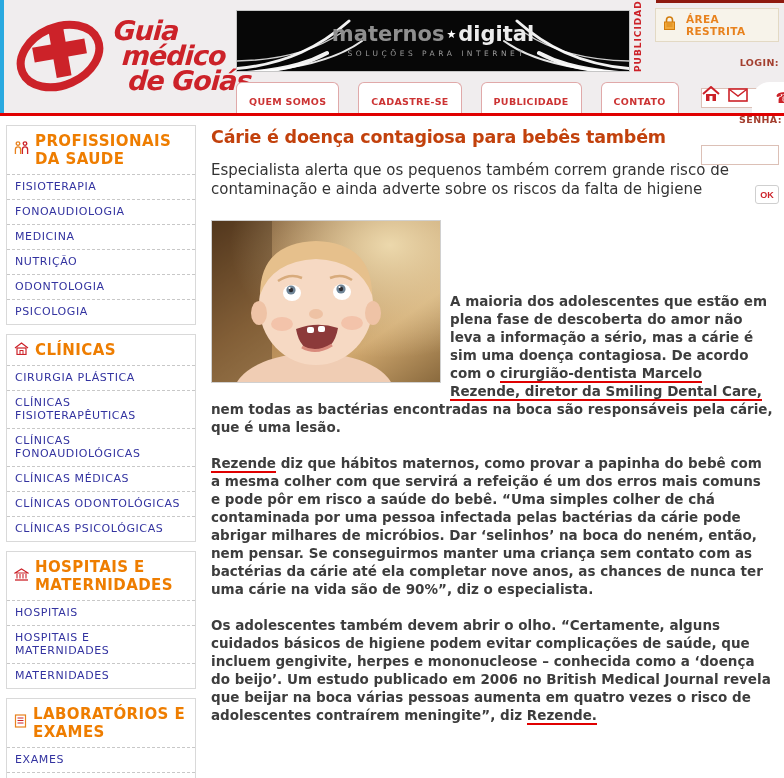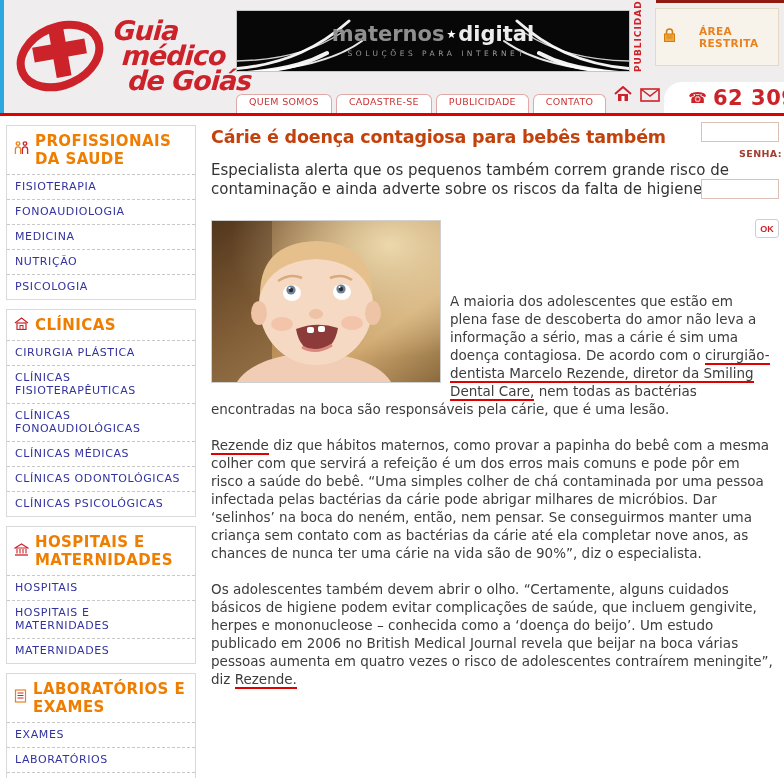--- a/index.html
+++ b/index.html
@@ -21,29 +21,29 @@
   .banner svg.swoosh { position:absolute; top:0; left:0; }
   .btitle { position:relative; margin-top:11px; font-weight:bold; font-size:21px; letter-spacing:0; }
   .btitle .b-left { color:#8f8f8f; }
   .btitle .b-star { color:#fff; font-size:11px; vertical-align:3px; padding:0 2px; }
   .btitle .b-right { color:#ececec; }
   .bsub { position:relative; color:#9a9a9a; font-size:7.5px; letter-spacing:3.5px; margin-top:3px;padding-left:8px; }
 
   .pub-vert { position:absolute; left:633px; top:12px; height:60px; writing-mode:vertical-rl; transform:rotate(180deg); color:#cc2229; font-size:9px; font-weight:bold; letter-spacing:1px; }
 
   .loginbox { position:absolute; left:655px; top:8px; width:124px; }
-  .ar-head { display:flex; align-items:center; gap:22px; border:1px solid #e3d9c4; background:#f7f3ea; padding:16px 6px; margin-bottom:25px; }
+  .ar-head { display:flex; align-items:center; gap:9px; border:1px solid #e3d9c4; background:#f7f3ea; padding:4px 6px; margin-bottom:15px; }
   .ar-title { color:#e8821e; font-weight:bold; font-size:10.5px; letter-spacing:0.4px; }
   .lrow { display:flex; align-items:flex-end; gap:20px; margin-bottom:6px;flex-direction:column; }
   .lrow label { color:#a33f2f; font-size:9.5px; font-weight:bold; letter-spacing:0.4px; width:40px; text-align:right; }
   .lrow input { width:78px; height:20px; border:1px solid #dcc0b6; background:#fff; font-size:11px; padding:0 3px; }
   .okbtn { width:24px; height:19px; border:1px solid #cfcfcf; border-radius:3px; background:#fff; color:#cc2229; font-size:9px; font-weight:bold; cursor:pointer; }
 
   nav { position:absolute; left:236px; right:0; bottom:0; height:31px; display:flex; align-items:flex-end; }
-  .tab { background:#fff; border:1px solid #e0a9a9; border-bottom:none; border-radius:6px 6px 0 0; color:#cc3333; font-size:9.5px; font-weight:normal; letter-spacing:0.3px; padding:1px 12px 6px; margin-right:4px; cursor:pointer; text-decoration:none; white-space:nowrap; }
+  .tab { background:#fff; border:1px solid #e0a9a9; border-bottom:none; border-radius:6px 6px 0 0; color:#cc3333; font-size:9.5px; font-weight:bold; letter-spacing:0.3px; padding:13px 12px 6px; margin-right:19px; cursor:pointer; text-decoration:none; white-space:nowrap; }
   .navicon { margin:0 4px 7px; cursor:pointer; }
   .phonebox { margin-left:auto; background:#fff; height:31px; border-top-left-radius:18px; display:flex; align-items:center; gap:6px; padding:0 10px 0 24px; }
   .ph-glyph { color:#cc2229; font-size:15px; }
   .ph-num { color:#cc2229; font-weight:bold; font-size:21px; letter-spacing:0.5px; white-space:nowrap; }
 
   .redline { width:784px; height:3px; background:#e00000; }
 
   
   .content { display:flex; padding:9px 8px 0 6px; }
   aside { width:190px; flex:none; }
@@ -54,21 +54,21 @@
   .side-head { display:flex; align-items:center; gap:6px; padding:6px 7px; border-bottom:1px dashed #c8c8c8; }
   .side-head span { color:#ee7d00; font-weight:bold; font-size:15px; letter-spacing:0.4px; }
   .side-item { display:block; padding:5px 8px 6px; border-bottom:1px dashed #c8c8c8; color:#3333a0; font-size:11px; letter-spacing:0.6px; text-decoration:none; cursor:pointer; }
   .side-item:last-child { border-bottom:none; }
 
   
   h1 { color:#c2410c; font-size:17.5px; font-weight:bold; margin:2px 0 14px; letter-spacing:-0.2px; }
   .subtitle { color:#333; font-size:15px; line-height:19px; font-weight:normal; margin:0 0 21px; }
   .body { color:#3d3d3d; font-size:13.5px; line-height:18px; }
   .photo { float:left; width:230px; height:163px; margin:0 9px 3px 0; border:1px solid #d0d0d0; background:#a87c4a; }
-  .body p { margin:0 0 18px; }
+  .body p { margin:0 0 18px;font-weight:bold; }
   .p1 { padding-top:72px; }
   .rlink { color:#3d3d3d; text-decoration:none; border-bottom:2px solid #e00000; cursor:pointer; }
 </style>
 </head>
 <body>
 
 <div class="viewport">
   <div class="topstrip"></div>
 
   <header>
@@ -172,20 +172,21 @@
                   <path d="M8.4 13 V8.4 a2.6 2.6 0 0 1 5.2 0 V13"></path>
                 </g>
             </svg>
           </span>
           <span>PROFISSIONAIS DA SAUDE</span>
         </div>
         <a class="side-item">FISIOTERAPIA</a>
         <a class="side-item">FONOAUDIOLOGIA</a>
         <a class="side-item">MEDICINA</a>
         <a class="side-item">NUTRIÇÃO</a>
+        <a class="side-item">ODONTOLOGIA</a>
         <a class="side-item">PSICOLOGIA</a>
       </div>
 
       <div class="side-section">
         <div class="side-head">
           <span>
             <svg width="15" height="13" viewBox="0 0 15 13">
               <path d="M1 6 L7.5 1 L14 6" fill="none" stroke="#cc2229" stroke-width="1.2"></path>
               <rect x="3" y="6" width="9" height="6.5" fill="none" stroke="#cc2229" stroke-width="1.2"></rect>
               <rect x="6" y="8.5" width="3" height="4" fill="none" stroke="#cc2229" stroke-width="1"></rect>

